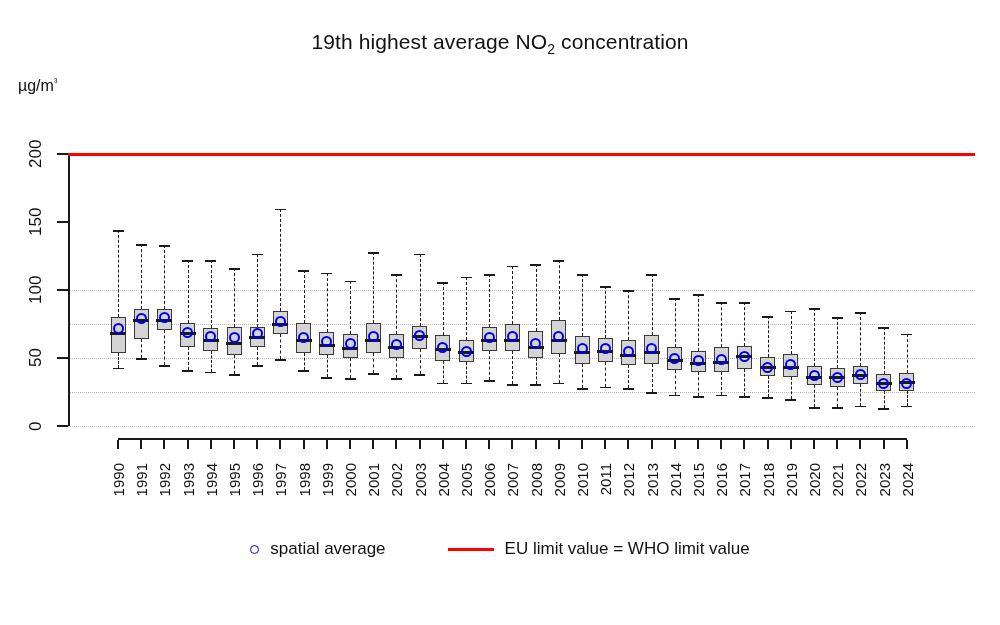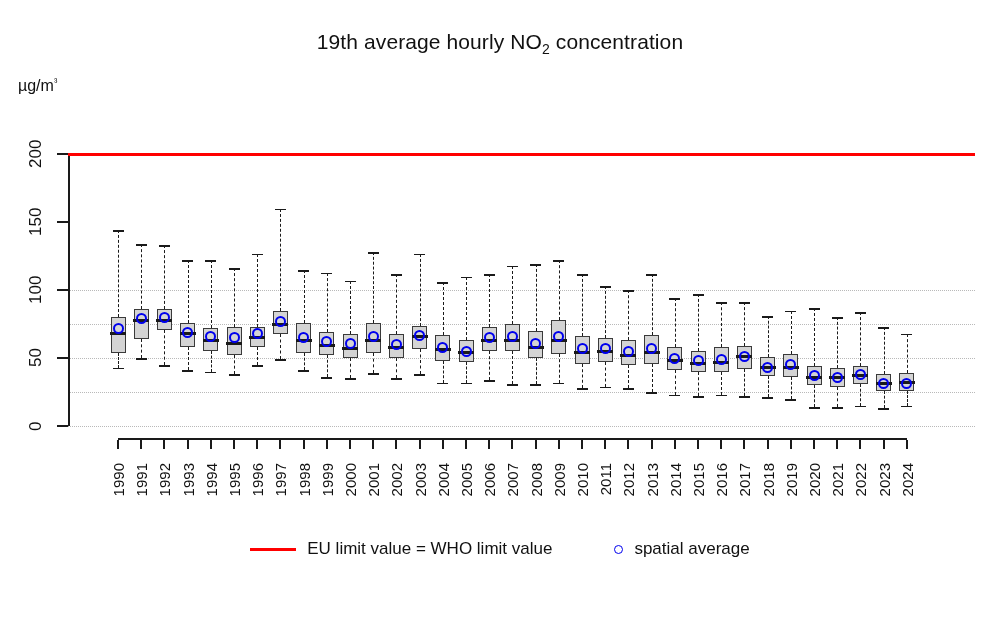--- a/index.html
+++ b/index.html
@@ -77,21 +77,21 @@
   }
   .legend-line{width:46px;height:3px;background:#ff0000;}
   .legend-text{font-size:17px;color:#111;white-space:nowrap;}
 </style>
 </head>
 <body>
 
 <div id="root">
 
   <div class="chart-title">
-    <span>19th average hourly NO</span><sub>2</sub><span> concentration</span>
+    <span>19th highest average NO</span><sub>2</sub><span> concentration</span>
   </div>
 
   <div class="unit-label">
     <span>µg/m</span><sup>³</sup>
   </div>
 
   <div id="plot">
     <div id="gridlines">
         <div class="gridline" style="top: 426px;"></div>
         <div class="gridline" style="top: 392.05px;"></div>
@@ -500,22 +500,22 @@
           <div class="box" style="left: 899.3px; top: 373.038px; width: 15px; height: 17.654px;"></div>
           <div class="median" style="left: 898.8px; width: 16px; top: 381.044px;"></div>
           <div class="mean-dot" style="width: 11px; height: 11px; left: 901.3px; top: 378.402px; border-color: rgb(0, 0, 238);"></div>
         </div>
       </div>
     <div class="limit-line" style="top: 153.4px; background: rgb(255, 0, 0);"></div>
   </div>
 
   <div class="legend">
     <div class="legend-item">
+      <span class="legend-circle"></span>
+      <span class="legend-text">spatial average</span>
+    </div>
+    <div class="legend-item">
       <span class="legend-line"></span>
       <span class="legend-text">EU limit value = WHO limit value</span>
     </div>
-    <div class="legend-item">
-      <span class="legend-circle"></span>
-      <span class="legend-text">spatial average</span>
-    </div>
   </div>
 
 </div>
 
 </body></html>

